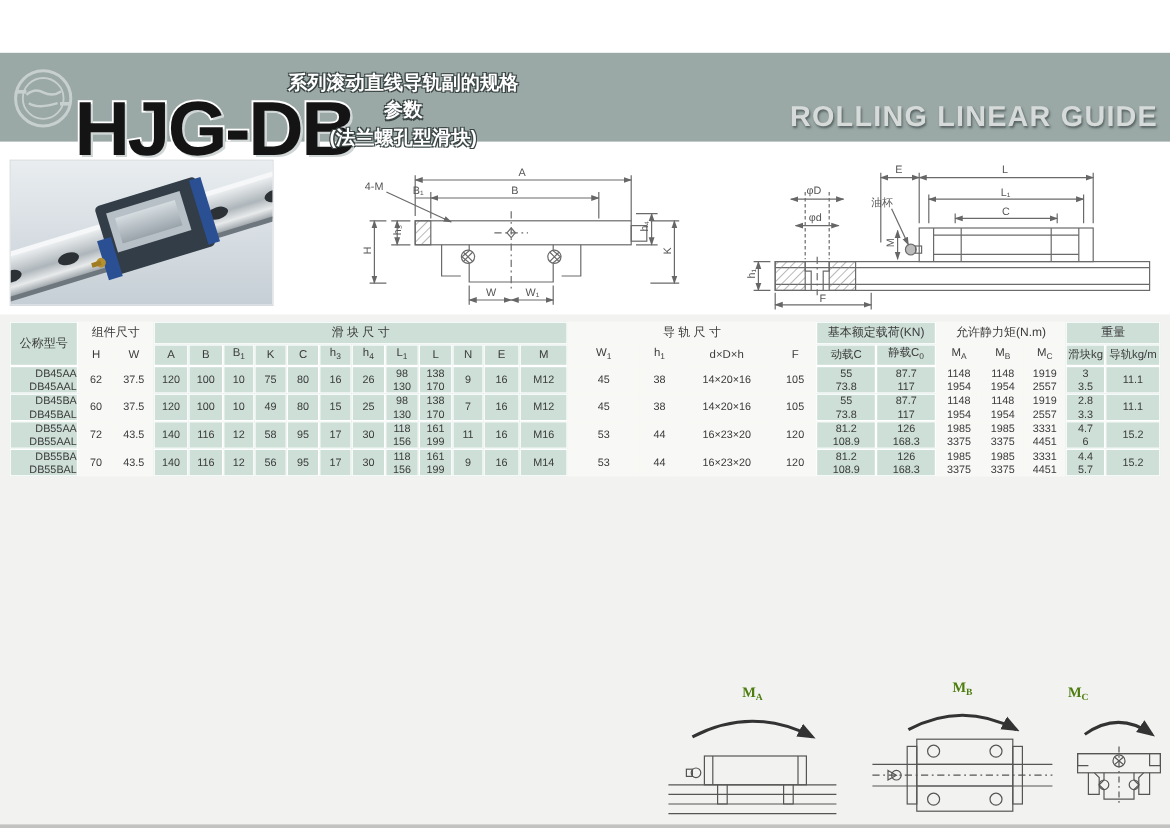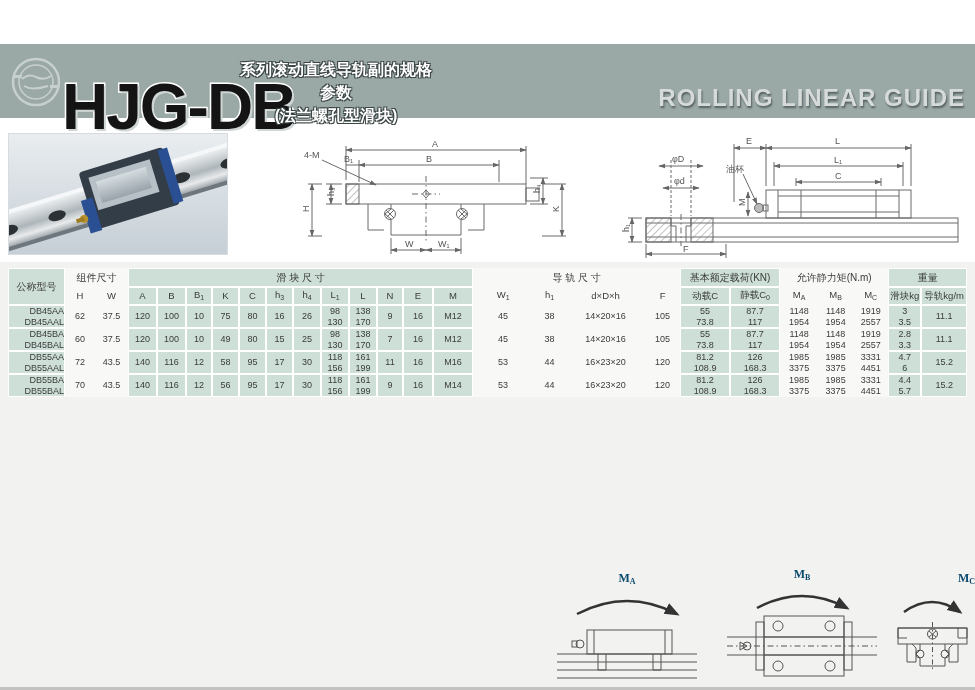--- a/index.html
+++ b/index.html
@@ -30,21 +30,21 @@
              line-height:1.12;font-weight:normal;overflow:hidden;}
   table.spec .g{background:#cddfd7;border:1px solid #ffffff;}
   table.spec .w{background:#f8f8f6;border:1px solid #f8f8f6;}
   table.spec thead tr.grp th{height:17px;font-size:10px;}
   table.spec thead tr.sub th{height:16px;font-size:9.5px;}
   table.spec tbody td{height:21px;white-space:pre-line;}
   table.spec td.model{text-align:right;padding-left:4px;}
   .cs{font-size:7px;vertical-align:-2px;}
   
   .mom{position:absolute;}
-  .mlabel{font-size:12px;font-weight:bold;color:#0c4a6e;font-family:"Liberation Serif",serif;}
+  .mlabel{font-size:12px;font-weight:bold;color:#4d7c0f;font-family:"Liberation Serif",serif;}
   .msub{font-size:8px;vertical-align:-2px;}
   svg text{font-family:"Liberation Sans",sans-serif;}
 </style>
 </head>
 <body>
 
 <div class="page">
 
   <div class="band"></div>
 
@@ -512,21 +512,21 @@
           <circle cx="108" cy="44" r="5"></circle>
         <circle cx="56" cy="84" r="5"></circle>
           <circle cx="108" cy="84" r="5"></circle>
         <circle cx="25" cy="64" r="4"></circle>
           <path d="M18,60 L25,64 L18,68 z"></path>
       </g>
     </svg>
   </div>
 
   <div class="mom" style="left:890px;top:568px;">
-    <div style="text-align:right;">
+    <div style="text-align:left;">
       <span class="mlabel"><span>M</span><span class="msub">C</span></span>
     </div>
     <svg width="85" height="100" viewBox="0 0 85 100">
       <path d="M14,26 Q42,6 70,26" fill="none" stroke="#333" stroke-width="2.5" marker-end="url(#ar3)"></path>
       <g stroke="#555" stroke-width="1" fill="none">
         <path d="M8,42 L77,42 L77,52 L68,52 L68,42 M8,42 L8,52 L17,52"></path>
         <rect x="8" y="42" width="69" height="16"></rect>
         <path d="M17,58 L17,76 L26,76 L26,62 L22,58 M68,58 L68,76 L59,76 L59,62 L63,58"></path>
         <path d="M30,58 L30,64 L26,68 L30,72 L30,80 L55,80 L55,72 L59,68 L55,64 L55,58"></path>
         <circle cx="42.5" cy="48" r="5"></circle>

